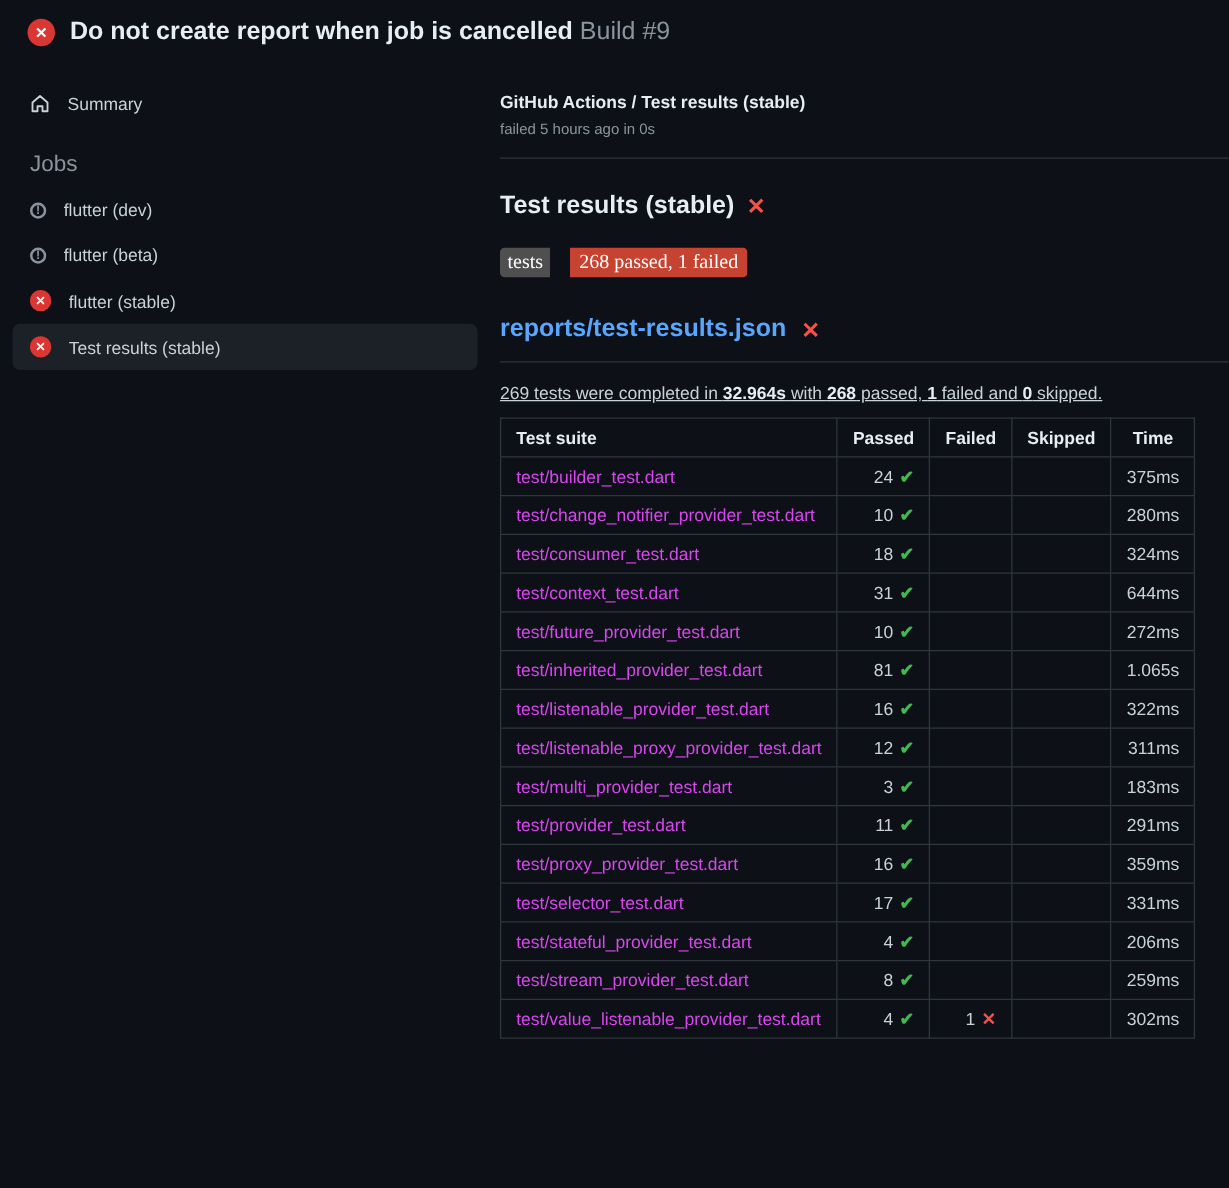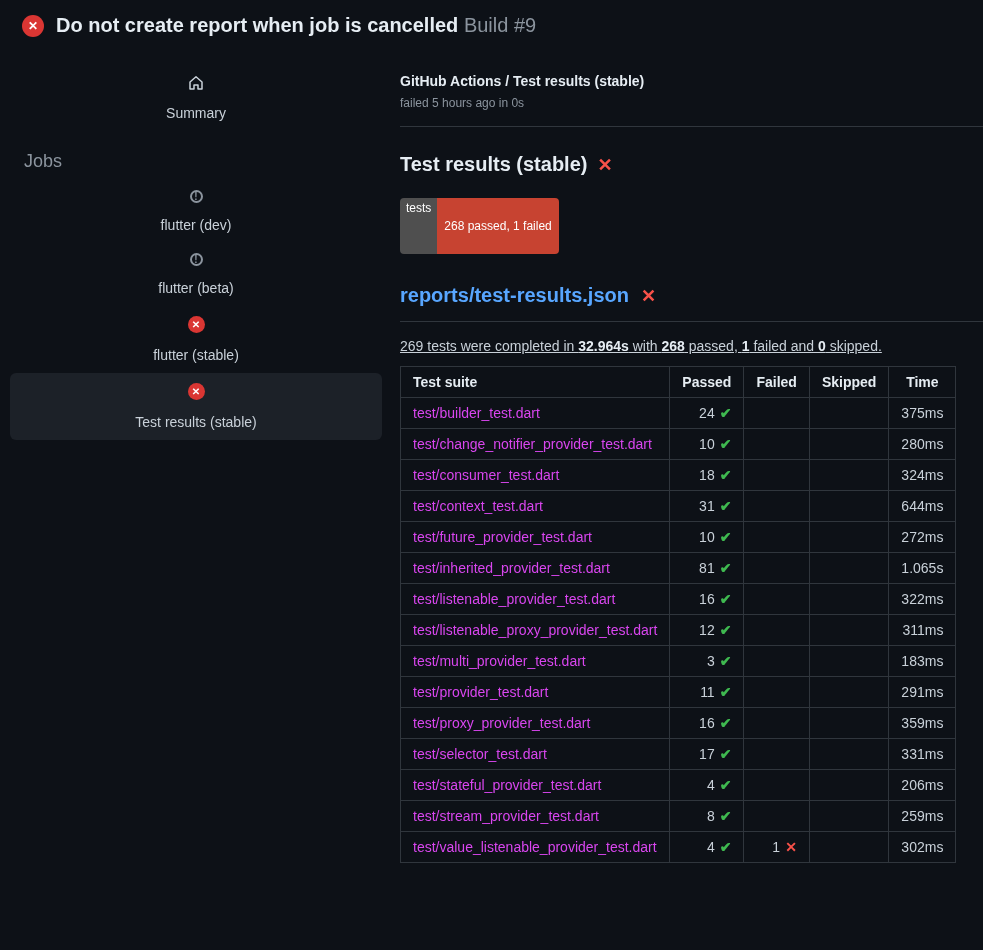--- a/index.html
+++ b/index.html
@@ -29,21 +29,21 @@
   }
   .page-title .build { color: #8b949e; font-weight: 400; }
 
   .layout { display: flex; align-items: flex-start; }
 
   
   .sidebar { width: 392px; flex: 0 0 392px; padding: 18px 10px 0 10px; }
   .sidebar-item {
     display: flex; align-items: center; gap: 14px;
     padding: 10px 14px; border-radius: 6px;
-    cursor: pointer; color: #c9d1d9; flex-direction: column;
+    cursor: pointer; color: #c9d1d9;
   }
   .sidebar-item.selected { background: #1c2128; }
   .jobs-label {
     color: #8b949e; font-size: 18px;
     padding: 20px 14px 8px 14px;
   }
   .home-icon svg { display: block; }
   .job-icon {
     width: 17px; height: 17px; border-radius: 50%;
     display: inline-flex; align-items: center; justify-content: center;
@@ -59,25 +59,25 @@
   .status-line { color: #8b949e; font-size: 12px; margin-top: 7px; }
   .top-divider { border: 0; border-top: 1px solid #30363d; margin: 16px -32px 0 0; }
 
   .check-title {
     margin: 26px 0 0 0; font-size: 20px; font-weight: 700; color: #e6edf3;
     display: flex; align-items: center; gap: 10px;
   }
   .x-mark { color: #f85149; font-weight: 700; font-size: 18px; line-height: 1; }
 
   .badge {
-    display: inline-flex; margin-top: 22px; font-size: 12px;
-    border-radius: 4px; overflow: hidden; line-height: 1;
+    display: inline-flex; margin-top: 22px; font-size: 16px;
+    border-radius: 4px; overflow: hidden; line-height: 1; font-family: Liberation Serif, serif;
   }
   .badge .badge-label { background: #4f4f4f; color: #ffffff; padding: 4px 6px; }
-  .badge .badge-value { background: #c74331; color: #ffffff; padding: 22px 7px; }
+  .badge .badge-value { background: #c74331; color: #ffffff; padding: 4px 7px; margin-left: 16px; }
 
   .report-heading {
     margin: 30px -32px 0 0; padding-bottom: 14px;
     border-bottom: 1px solid #30363d;
     display: flex; align-items: center; gap: 12px;
   }
   .report-title { font-size: 20px; font-weight: 700; color: #58a6ff; }
 
   .summary-line { margin: 16px 0 12px 0; color: #c9d1d9; text-decoration: underline; }
   .summary-line .b { font-weight: 700; color: #e6edf3; }

